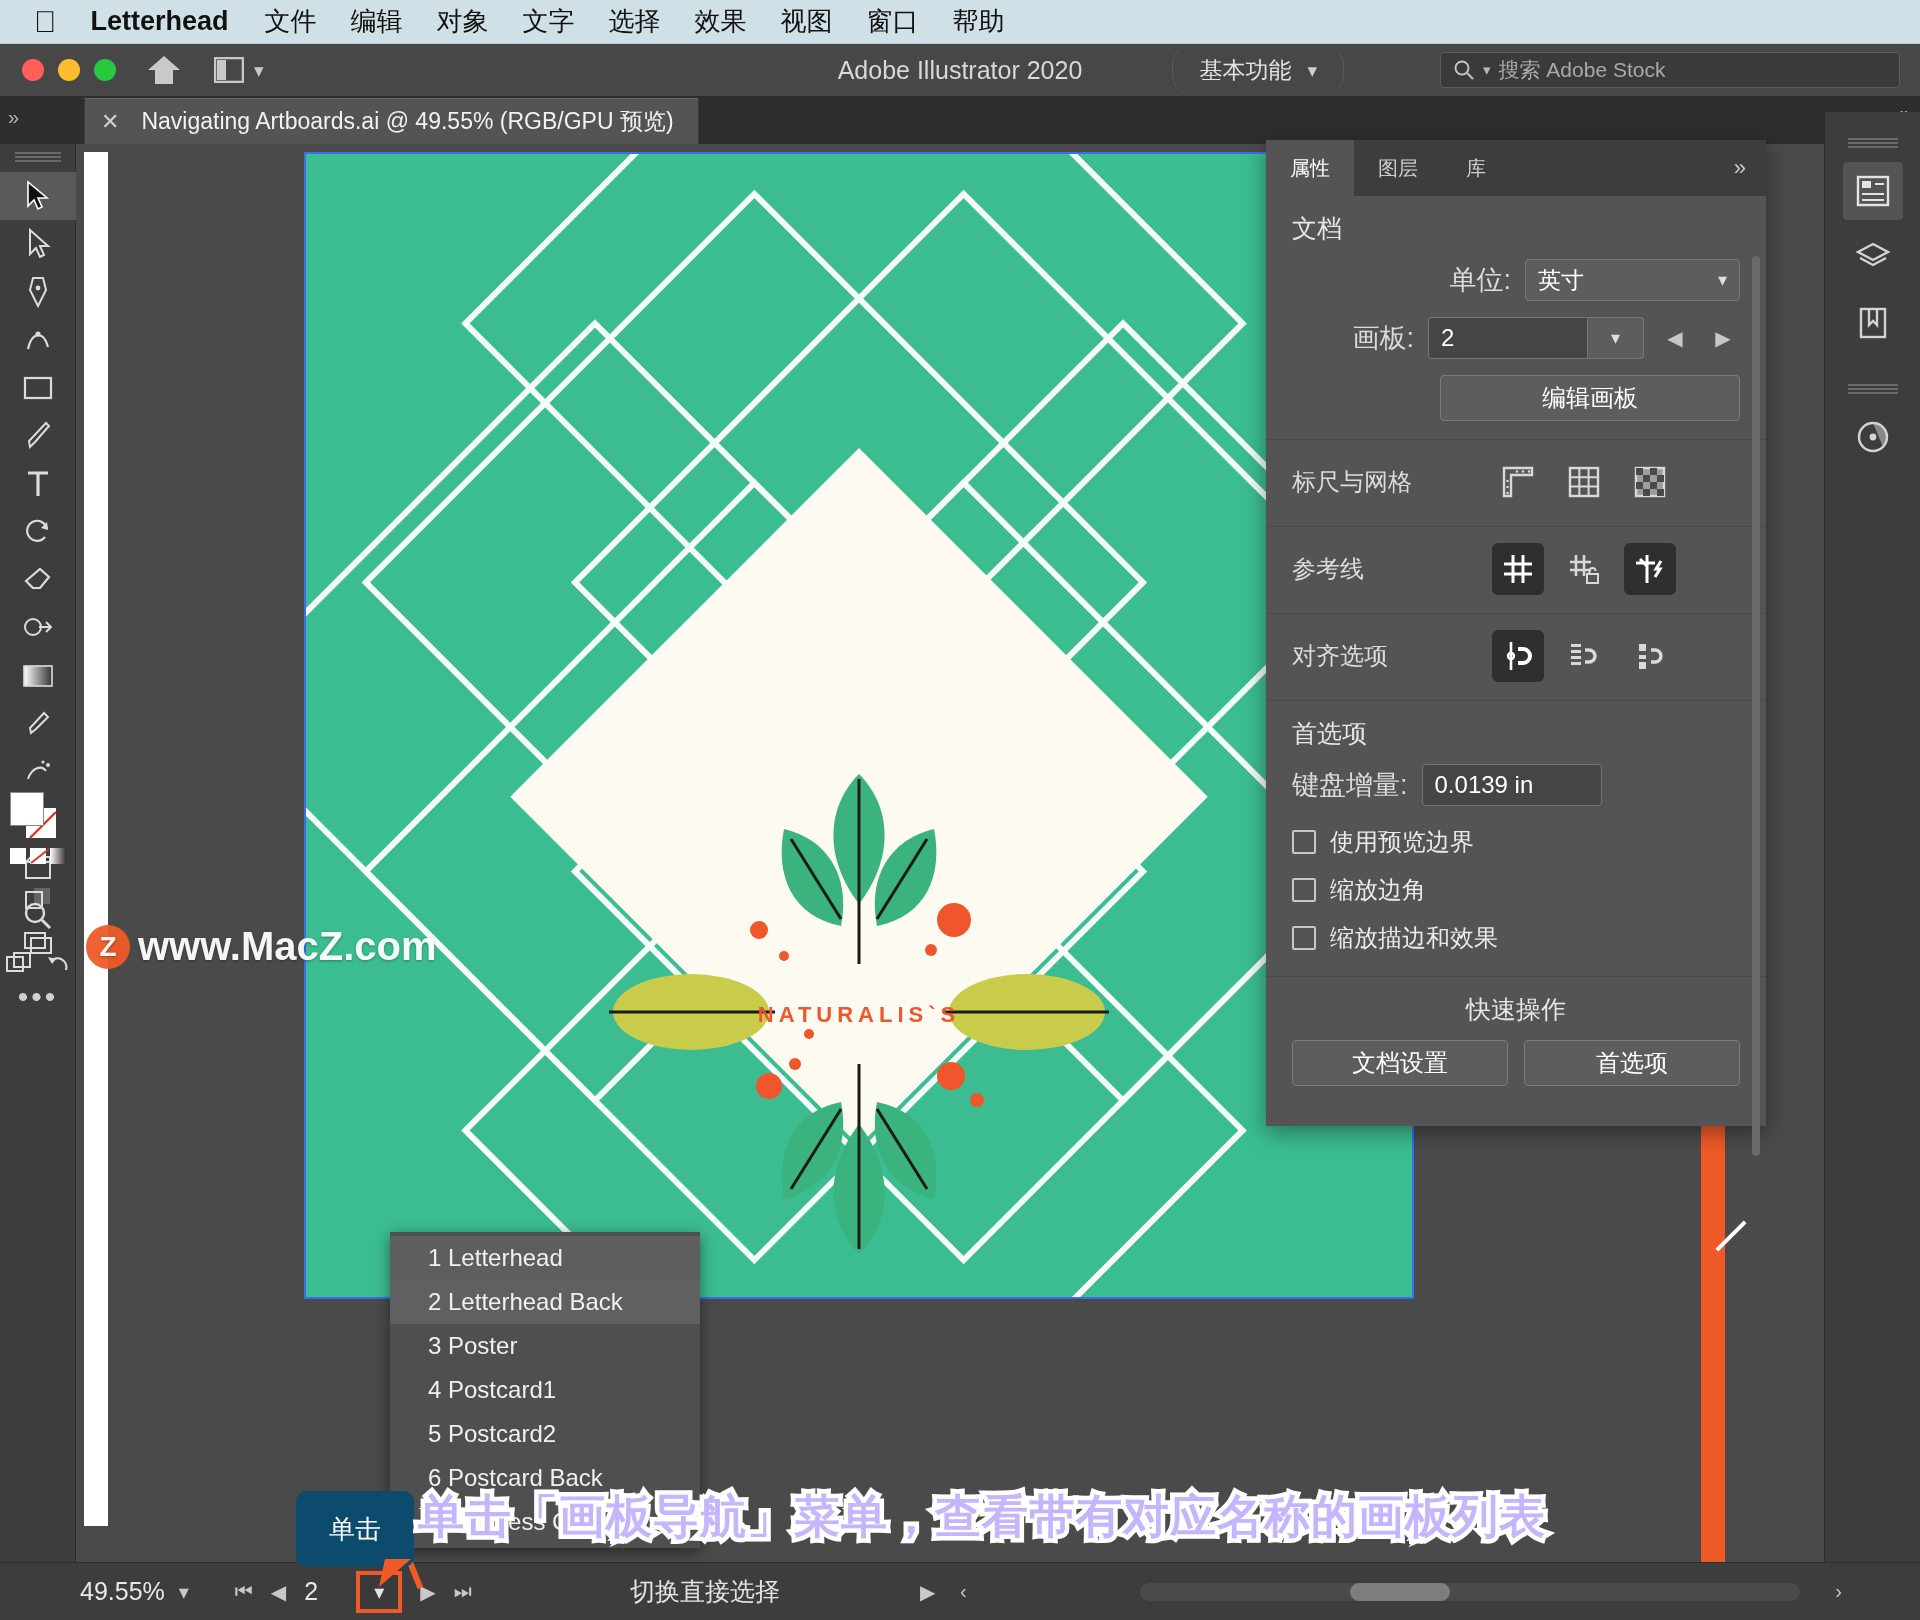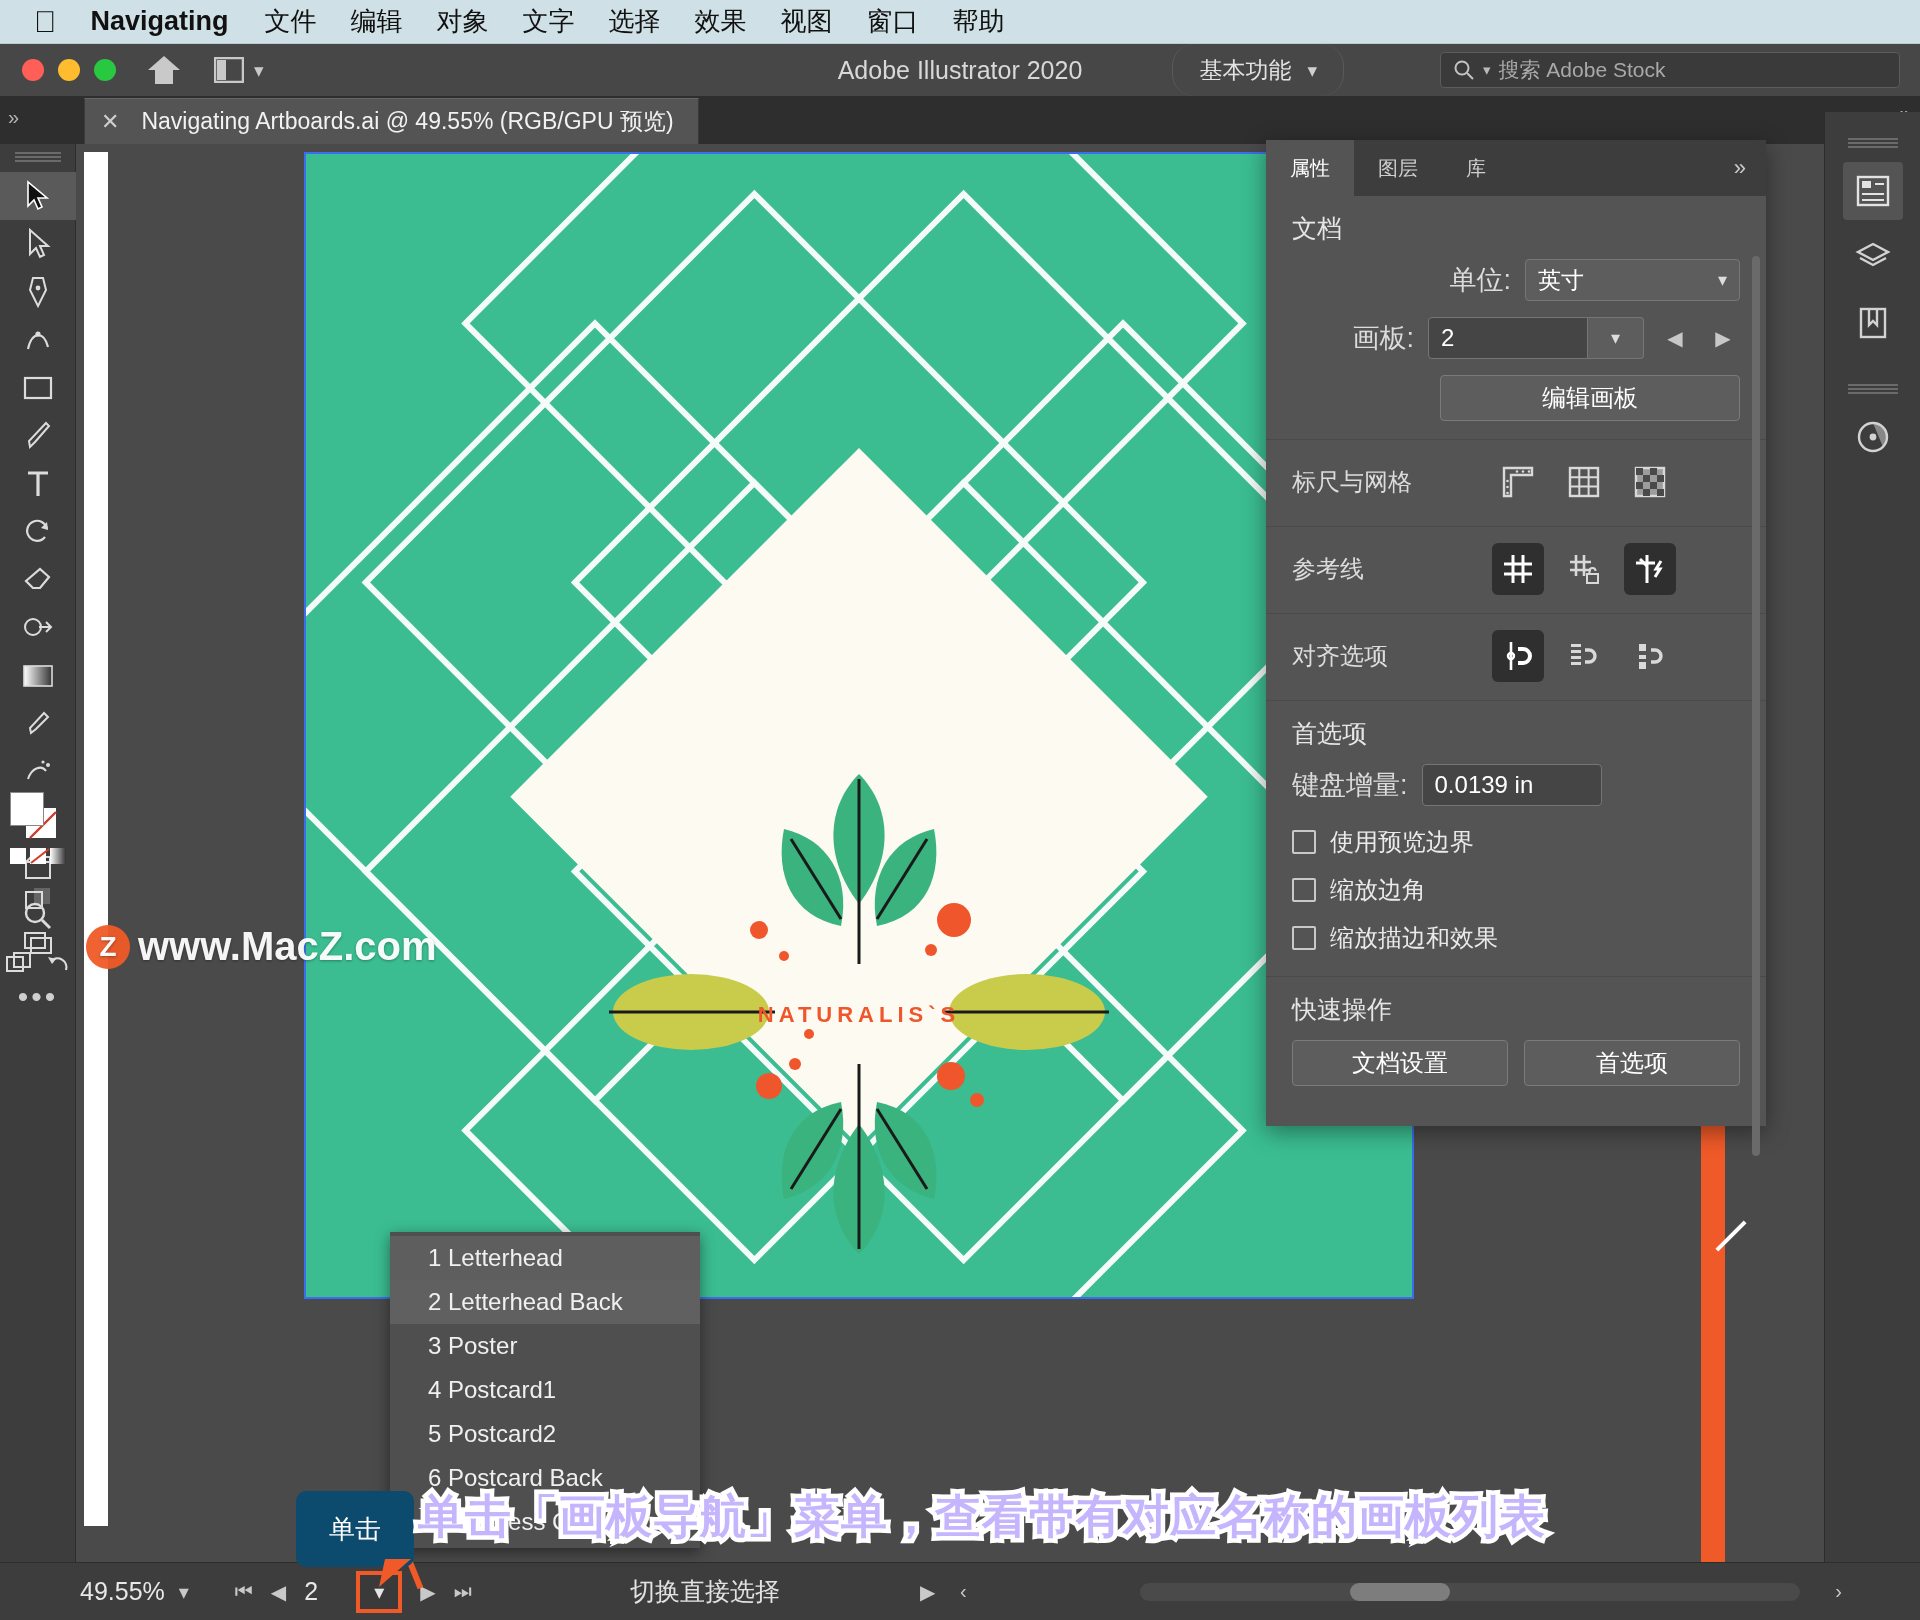--- a/index.html
+++ b/index.html
@@ -211,21 +211,21 @@
     font-size:46px; font-weight:bold; color:#c4b5fd; white-space:nowrap;
     -webkit-text-stroke:9px #fff; paint-order: stroke fill;
     letter-spacing:1px;
   }
 </style>
 </head>
 <body>
 
 <div id="menubar">
   <span class="apple"></span>
-  <span class="appname">Navigating</span>
+  <span class="appname">Letterhead</span>
   <span class="mi">文件</span>
   <span class="mi">编辑</span>
   <span class="mi">对象</span>
   <span class="mi">文字</span>
   <span class="mi">选择</span>
   <span class="mi">效果</span>
   <span class="mi">视图</span>
   <span class="mi">窗口</span>
   <span class="mi">帮助</span>
 </div>
@@ -650,21 +650,21 @@
       <div class="chk">
         <div class="chkbox"></div>
         <span class="chktxt">缩放边角</span>
       </div>
       <div class="chk" style="margin-bottom:4px;">
         <div class="chkbox"></div>
         <span class="chktxt">缩放描边和效果</span>
       </div>
     </div>
 
-    <div class="psec" style="border-bottom:none;">
+    <div class="psec" style="border-bottom:none;text-align:center;">
       <div class="ptitle">快速操作</div>
       <div class="qrow">
         <div class="pbtn" style="flex:1;">文档设置</div>
         <div class="pbtn" style="flex:1;">首选项</div>
       </div>
     </div>
   </div>
 </div>
 
 <div id="rightdock">

